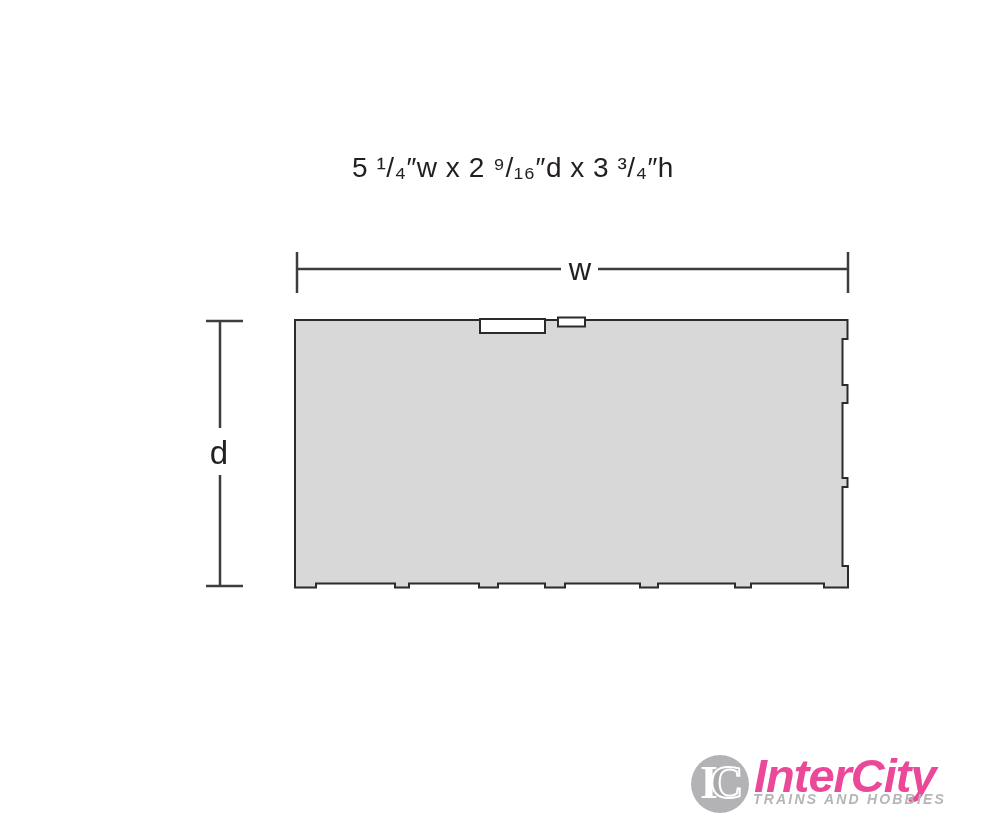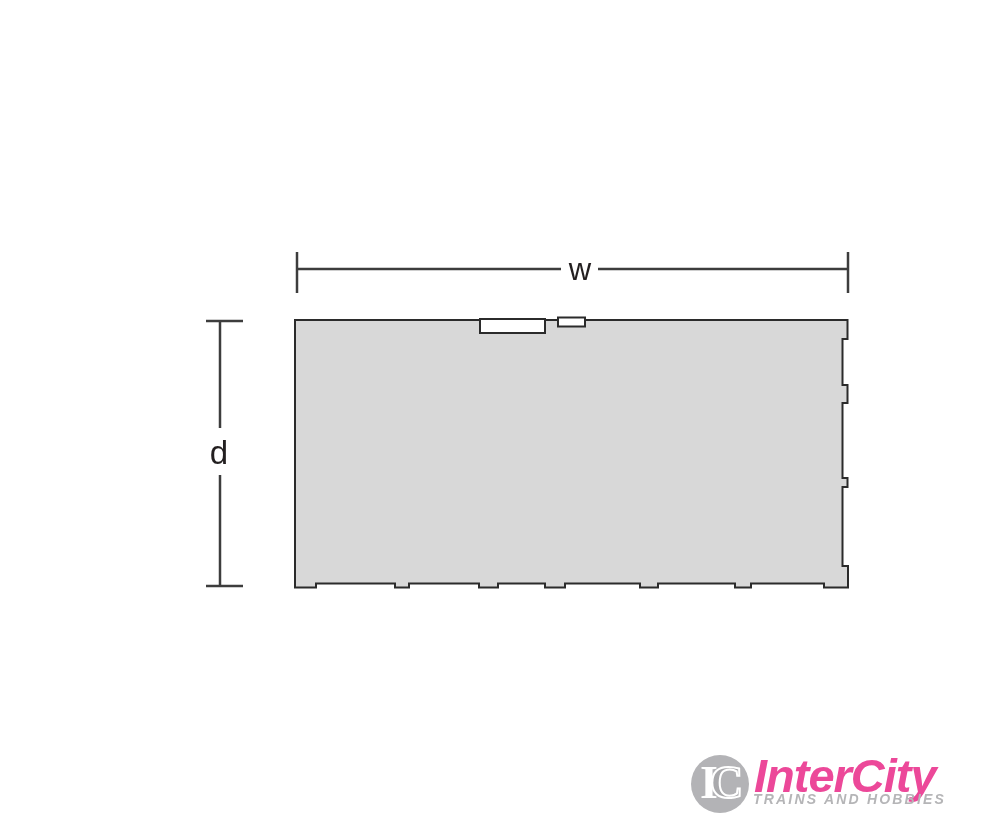--- a/index.html
+++ b/index.html
@@ -53,20 +53,21 @@
     font-size:14px;font-weight:bold;font-style:italic;
     letter-spacing:2.2px;color:#b5b5b7;white-space:nowrap;
   }
 </style>
 </head>
 <body>
 
 <div class="canvas">
 
   <div class="title-block">
+    <div class="title-imperial">5 ¹/₄″w x 2 ⁹/₁₆″d x 3 ³/₄″h</div>
   </div>
 
   <svg class="linework" width="1000" height="833" viewBox="0 0 1000 833">
 
     <g stroke="#3d3d3d" stroke-width="2.5">
       <line x1="297" y1="269" x2="561" y2="269"></line>
       <line x1="598" y1="269" x2="848" y2="269"></line>
       <line x1="297" y1="252" x2="297" y2="293"></line>
       <line x1="848" y1="252" x2="848" y2="293"></line>
     </g>

